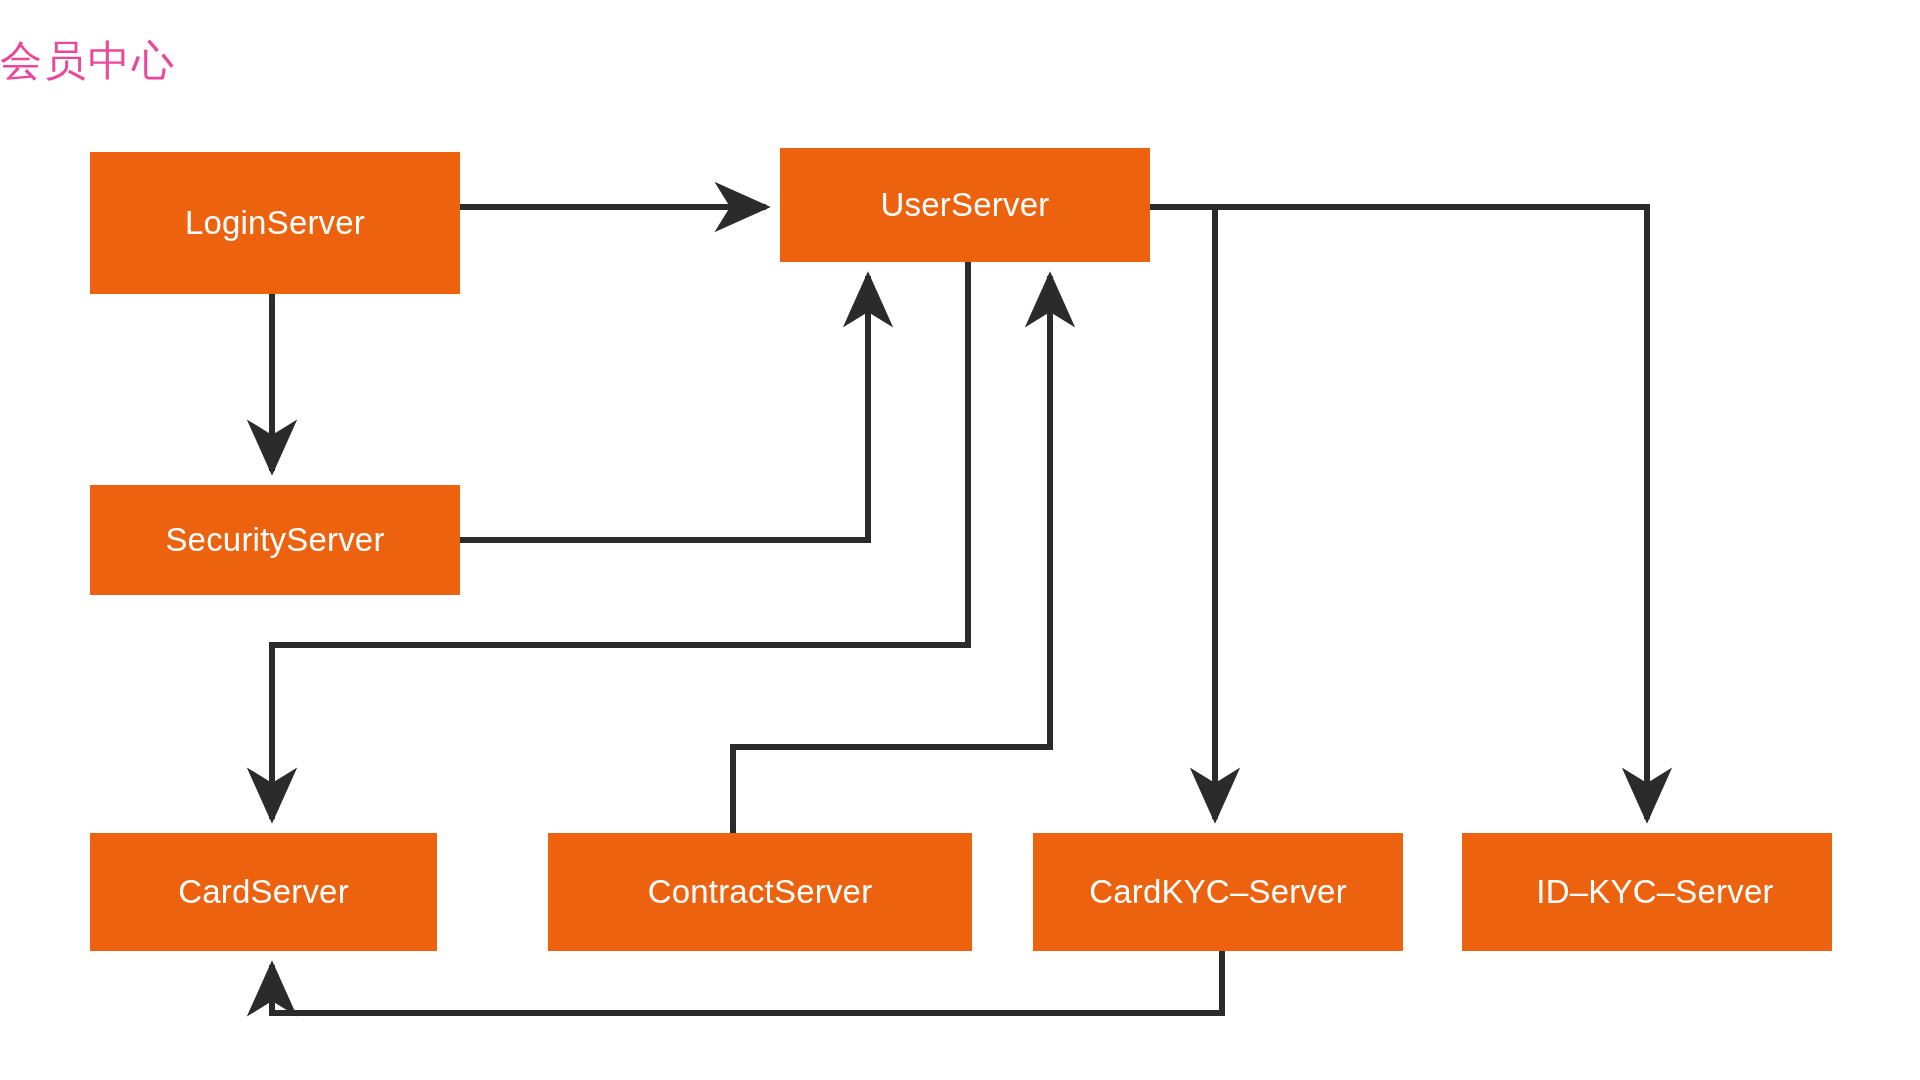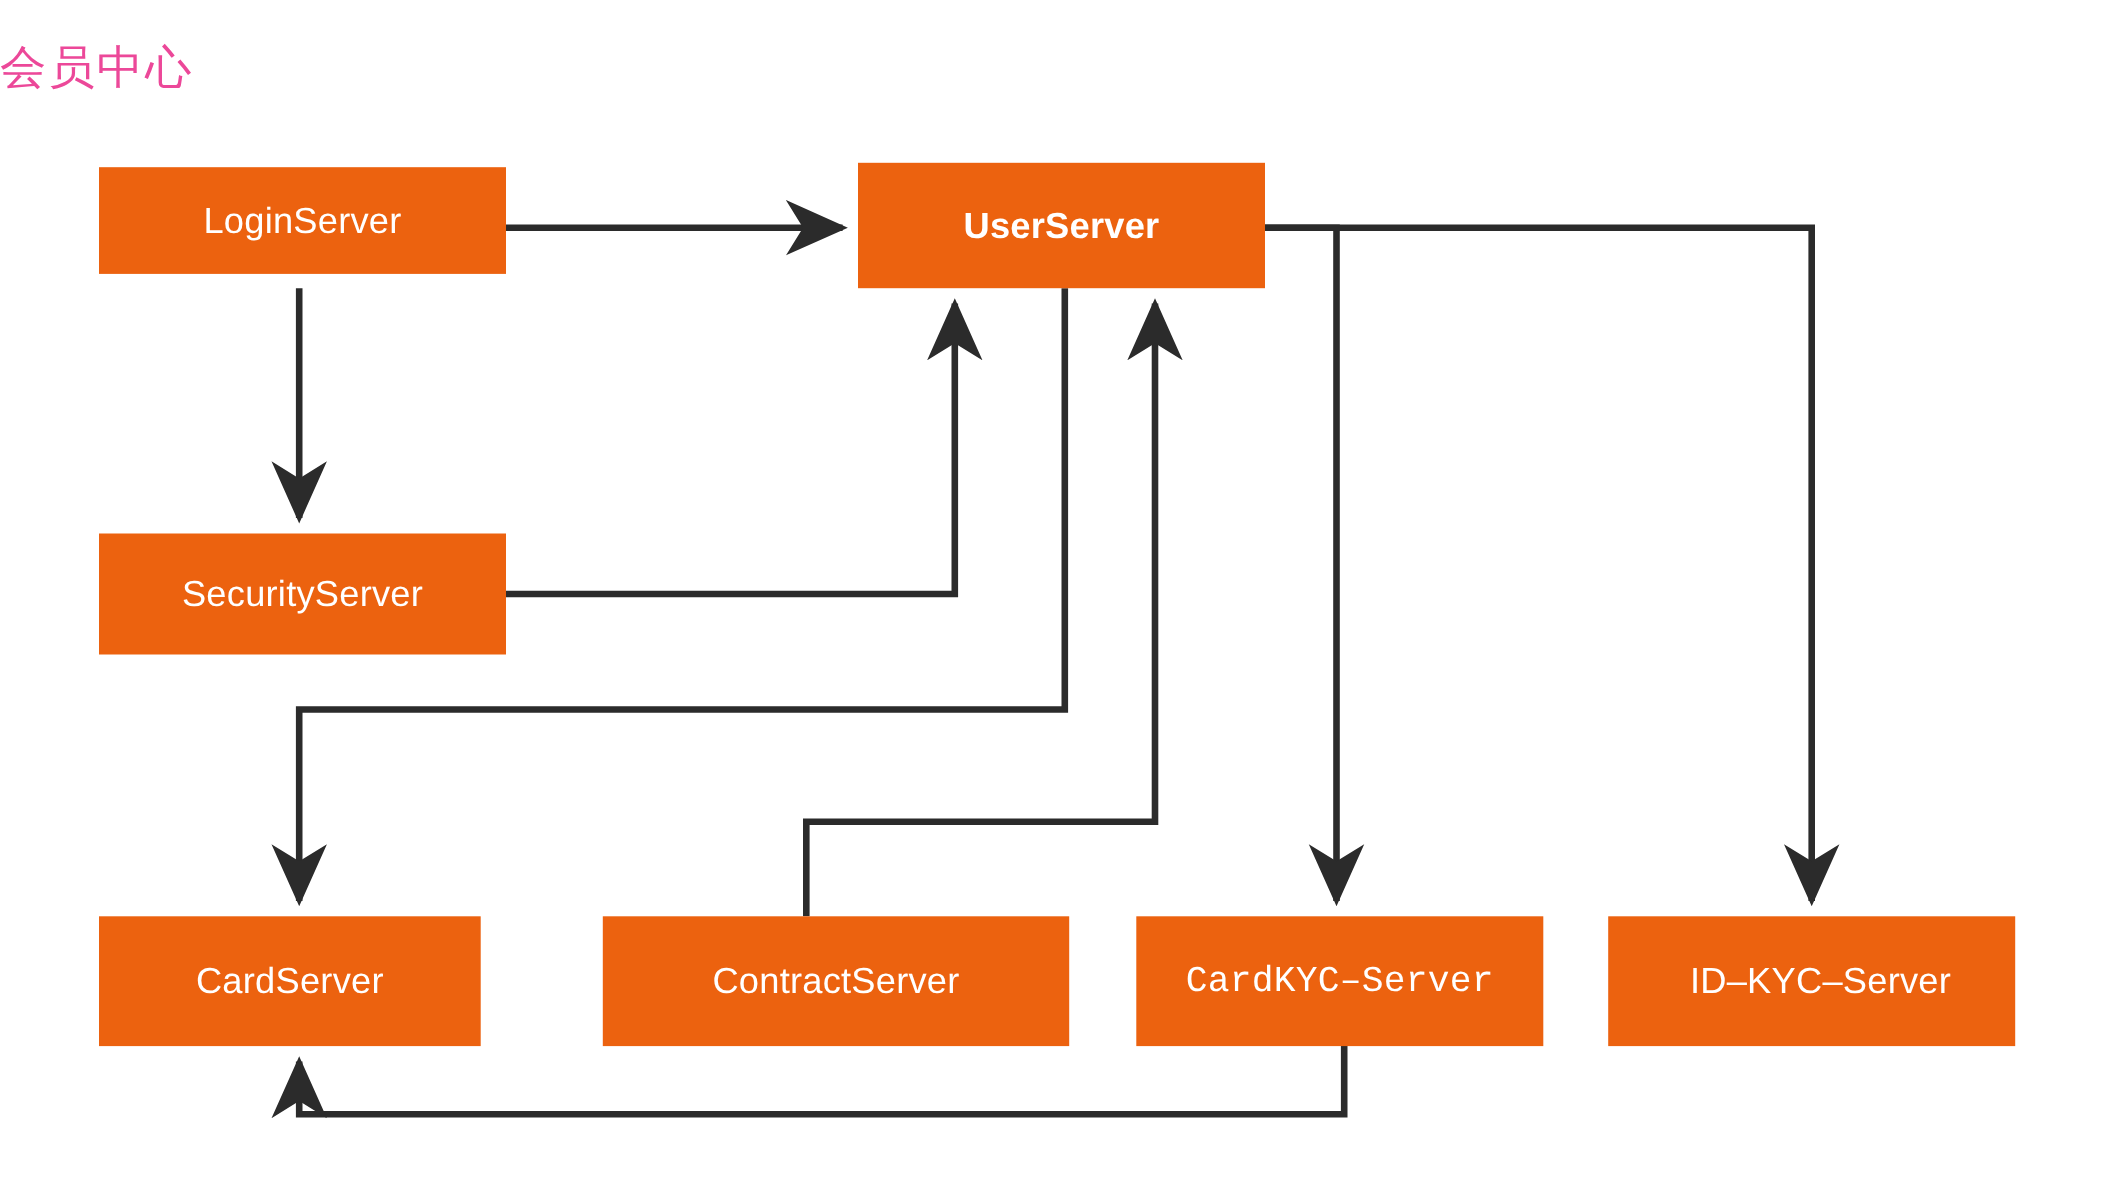--- a/index.html
+++ b/index.html
@@ -86,41 +86,41 @@
 
       <path d="M 1150,207 L 1215,207 L 1215,819" marker-end="url(#arrowhead)"></path>
 
       <path d="M 1150,207 L 1647,207 L 1647,819" marker-end="url(#arrowhead)"></path>
 
       <path d="M 1222,951 L 1222,1013 L 272,1013 L 272,965" marker-end="url(#arrowhead)"></path>
 
     </g>
   </svg>
 
-  <div class="node" style="left:90px;  top:152px; width:370px; height:97px;">
+  <div class="node" style="left:90px;  top:152px; width:370px; height:142px;">
     <span class="node-label">LoginServer</span>
   </div>
 
-  <div class="node" style="left:780px; top:148px; width:370px; height:114px;font-weight:bold;">
+  <div class="node" style="left:780px; top:148px; width:370px; height:114px;">
     <span class="node-label">UserServer</span>
   </div>
 
   <div class="node" style="left:90px;  top:485px; width:370px; height:110px;text-align:center;">
     <span class="node-label">SecurityServer</span>
   </div>
 
   <div class="node" style="left:90px;  top:833px; width:347px; height:118px;">
     <span class="node-label">CardServer</span>
   </div>
 
   <div class="node" style="left:548px; top:833px; width:424px; height:118px;">
     <span class="node-label">ContractServer</span>
   </div>
 
-  <div class="node" style="left:1033px; top:833px; width:370px; height:118px;font-family:Liberation Mono, monospace;">
+  <div class="node" style="left:1033px; top:833px; width:370px; height:118px;">
     <span class="node-label">CardKYC–Server</span>
   </div>
 
   <div class="node" style="left:1462px; top:833px; width:370px; height:118px;padding-left:16px;">
     <span class="node-label">ID–KYC–Server</span>
   </div>
 
 </div>
 
 </body></html>

